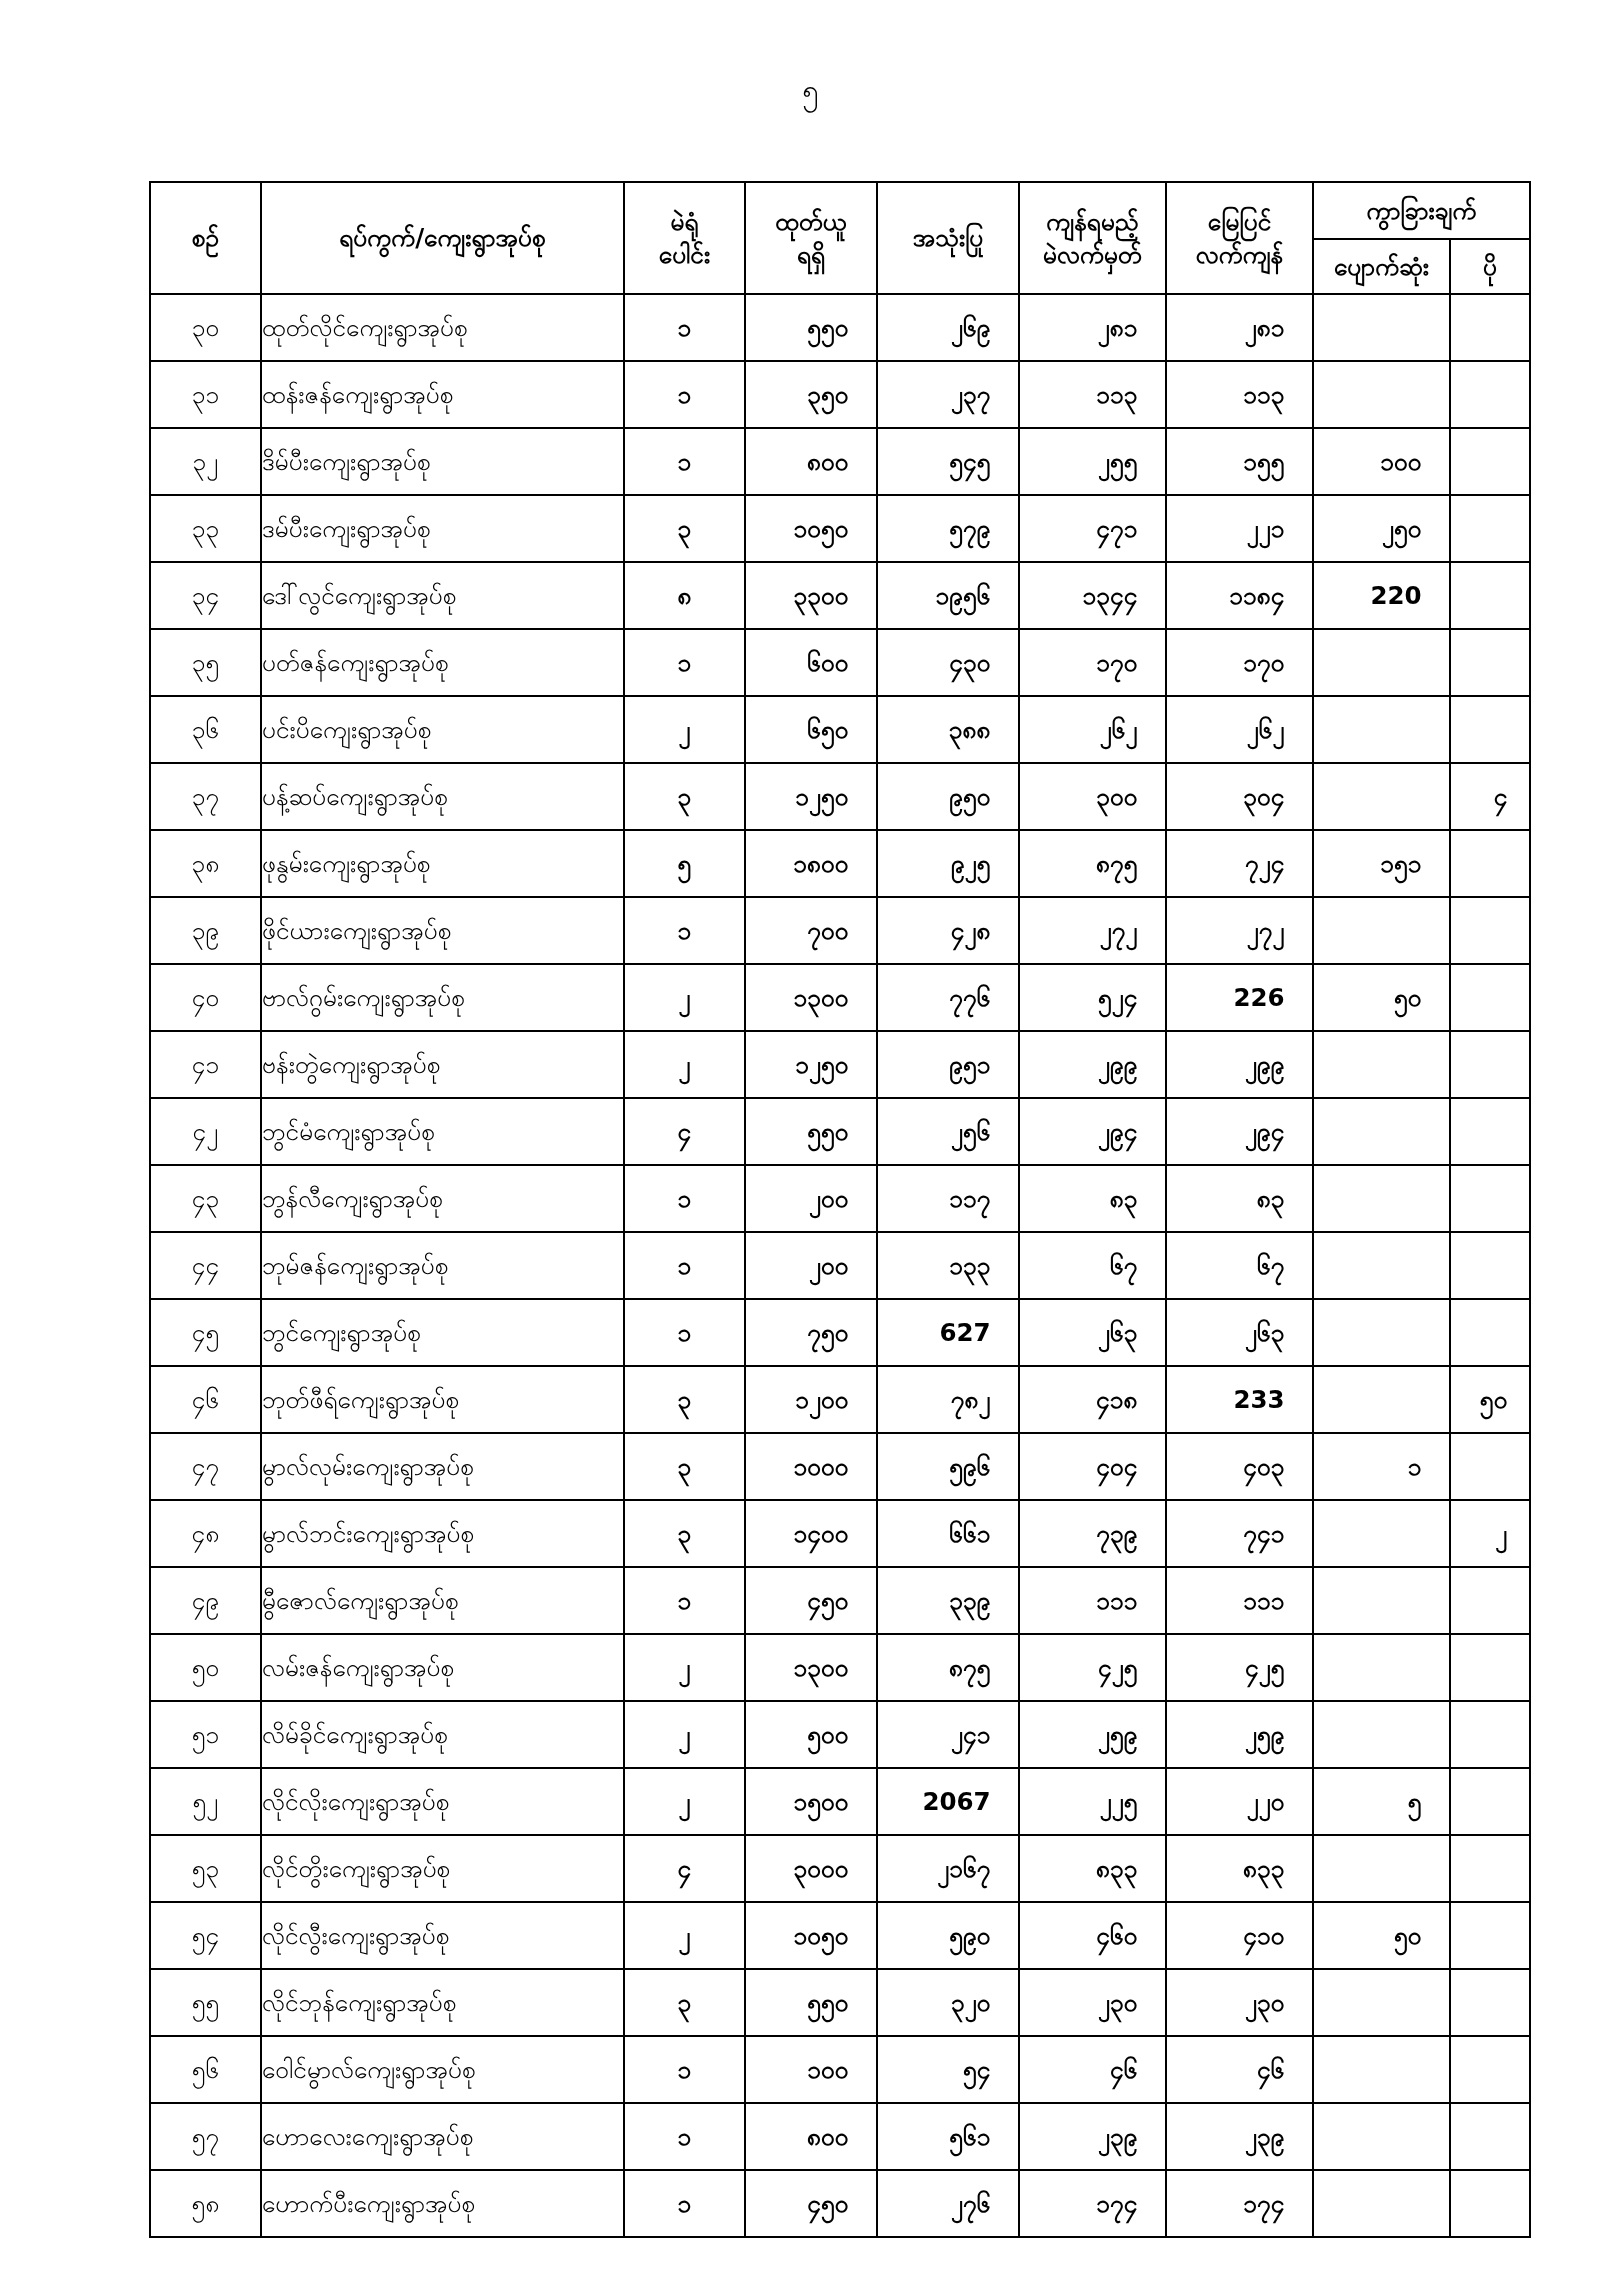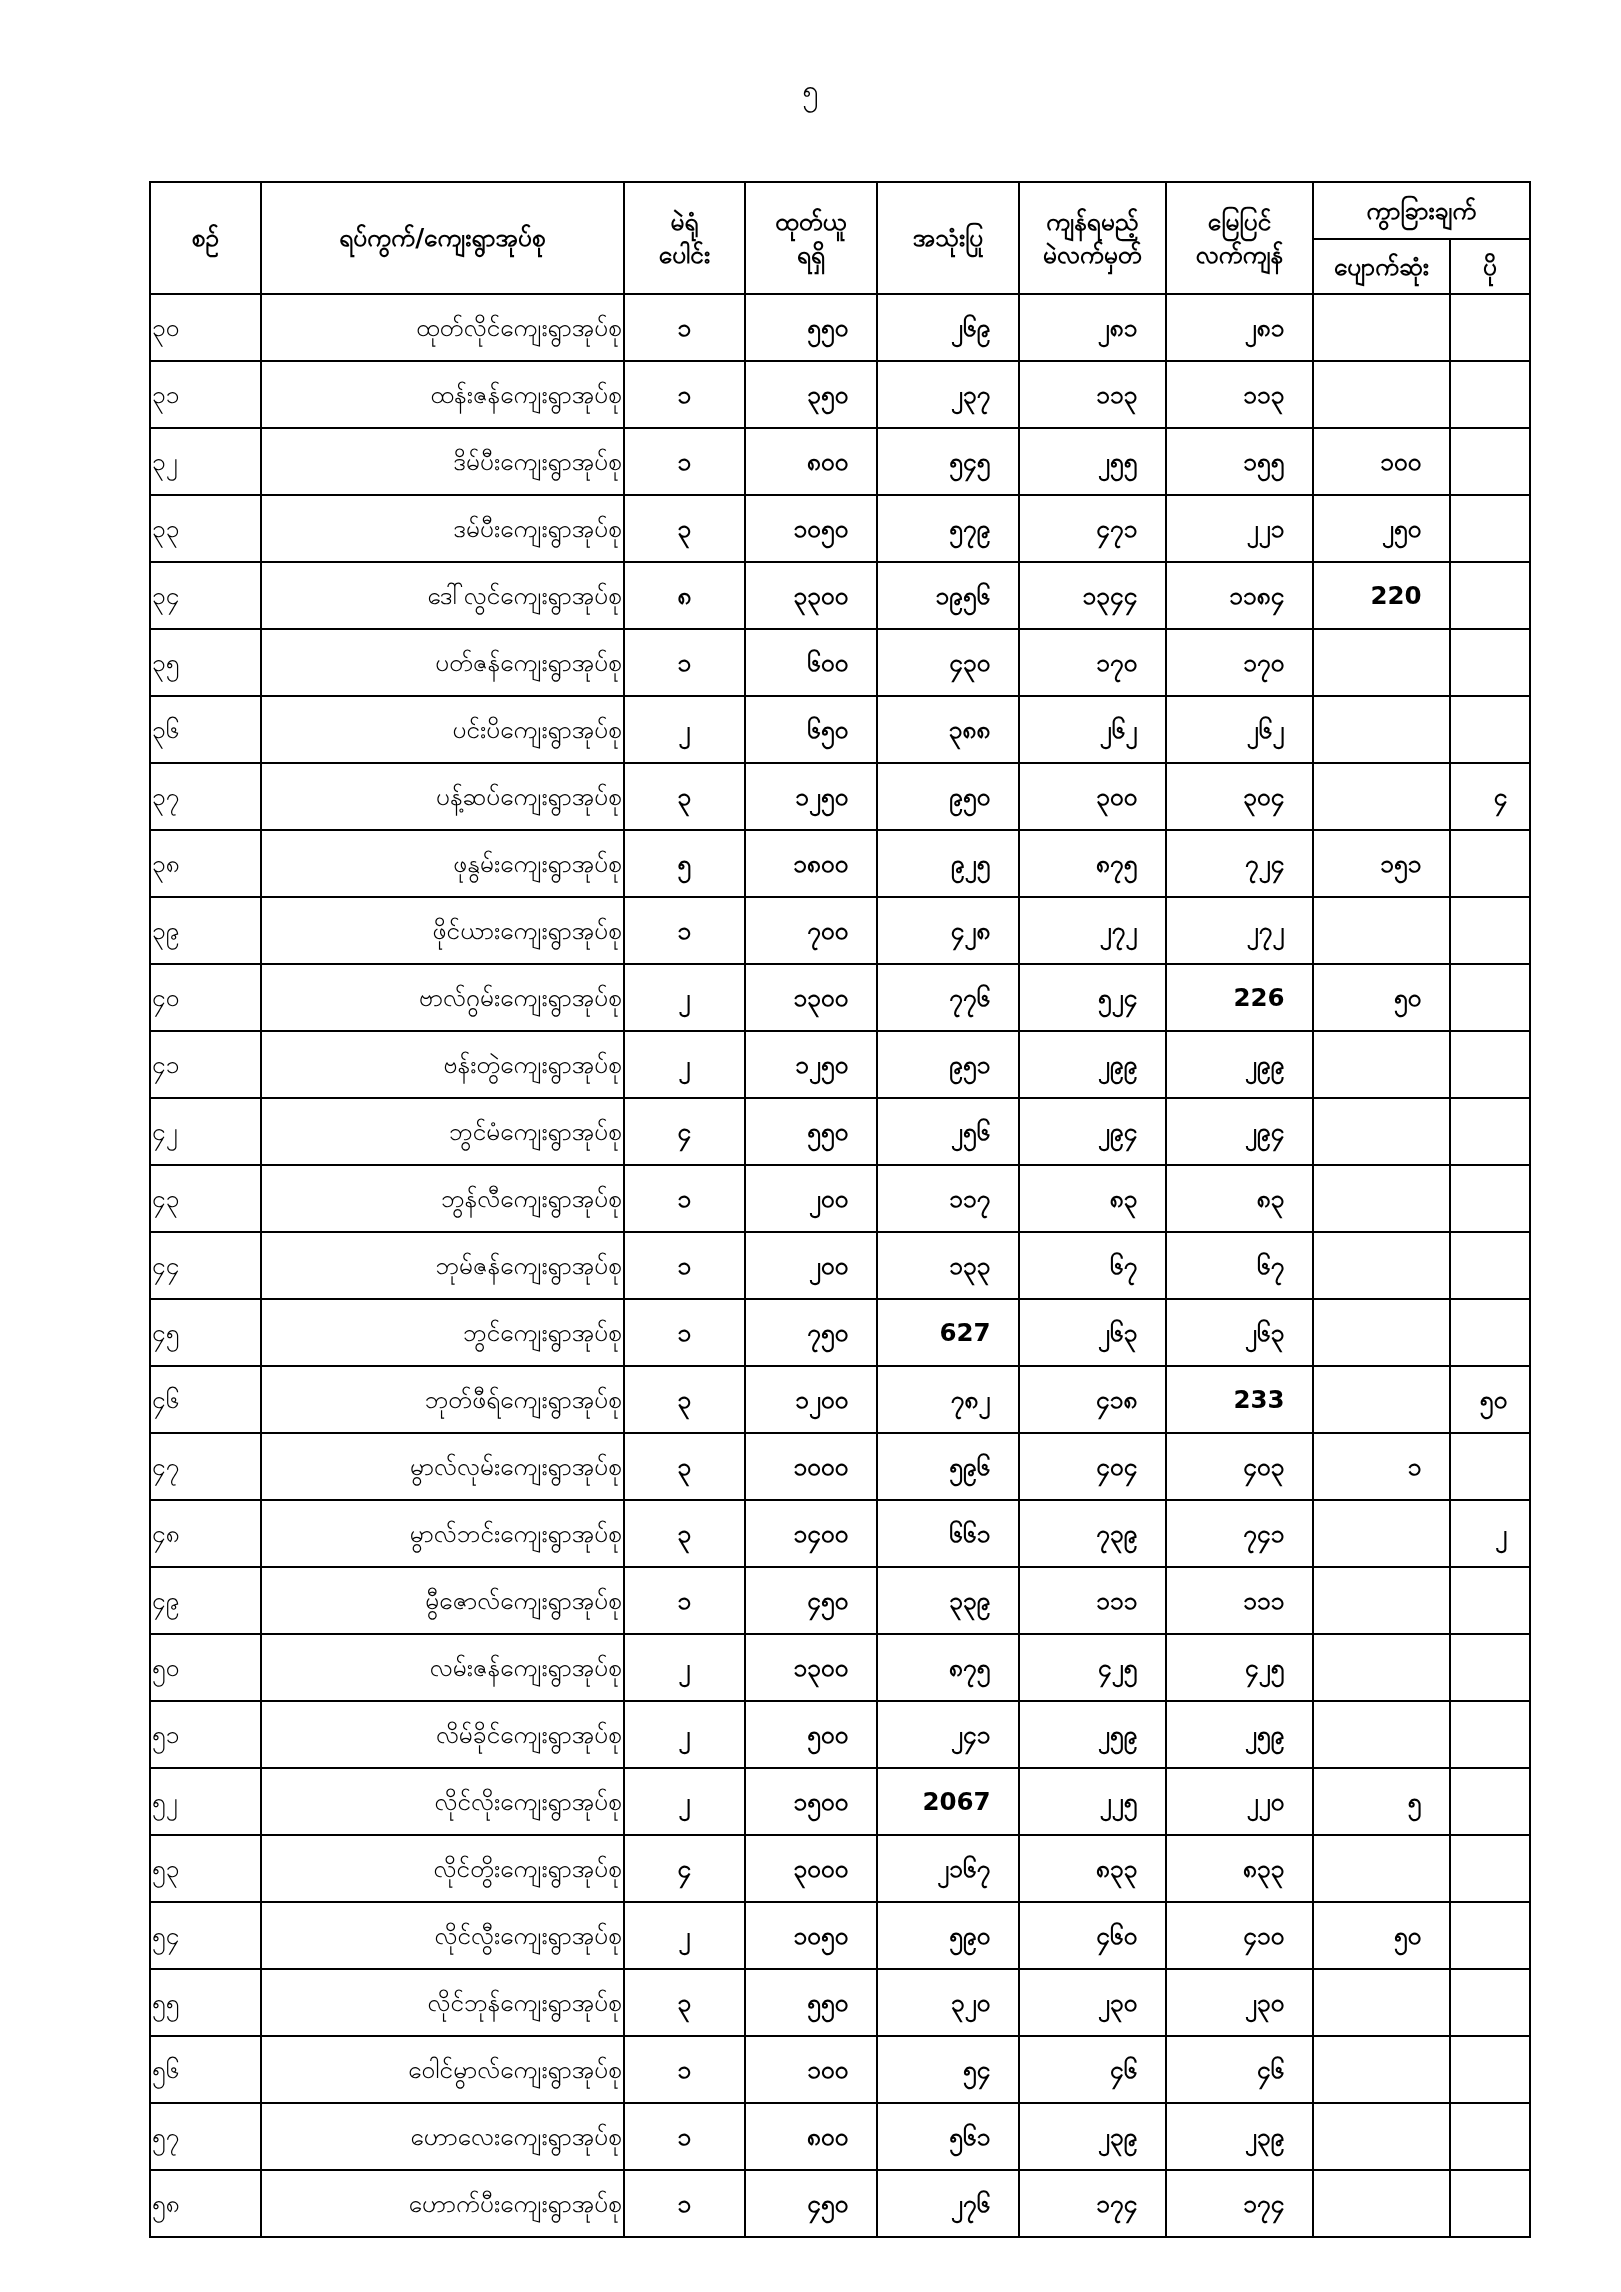--- a/index.html
+++ b/index.html
@@ -45,22 +45,22 @@
   }
   thead tr.h1 { height: 57px; }
   thead tr.h2 { height: 55px; }
   tbody td {
     height: 63px;
     font-size: 24.5px;
     vertical-align: middle;
     line-height: 1.2;
     overflow: hidden;
   }
-  td.cell-sn { text-align: left; font-weight: normal; }
-  td.cell-name { text-align: right; padding-left: 0; font-weight: normal; }
+  td.cell-sn { text-align: center; font-weight: normal; }
+  td.cell-name { text-align: left; padding-left: 0; font-weight: normal; }
   td.cell-stations { text-align: center; font-weight: bold; }
   td.num { text-align: right; padding-right: 27.4px; font-weight: bold; }
   td.num-tight { text-align: right; padding-right: 21.6px; font-weight: bold; }
 </style>
 </head>
 <body>
 
 <div class="page-number">၅</div>
 
 <table class="results">

